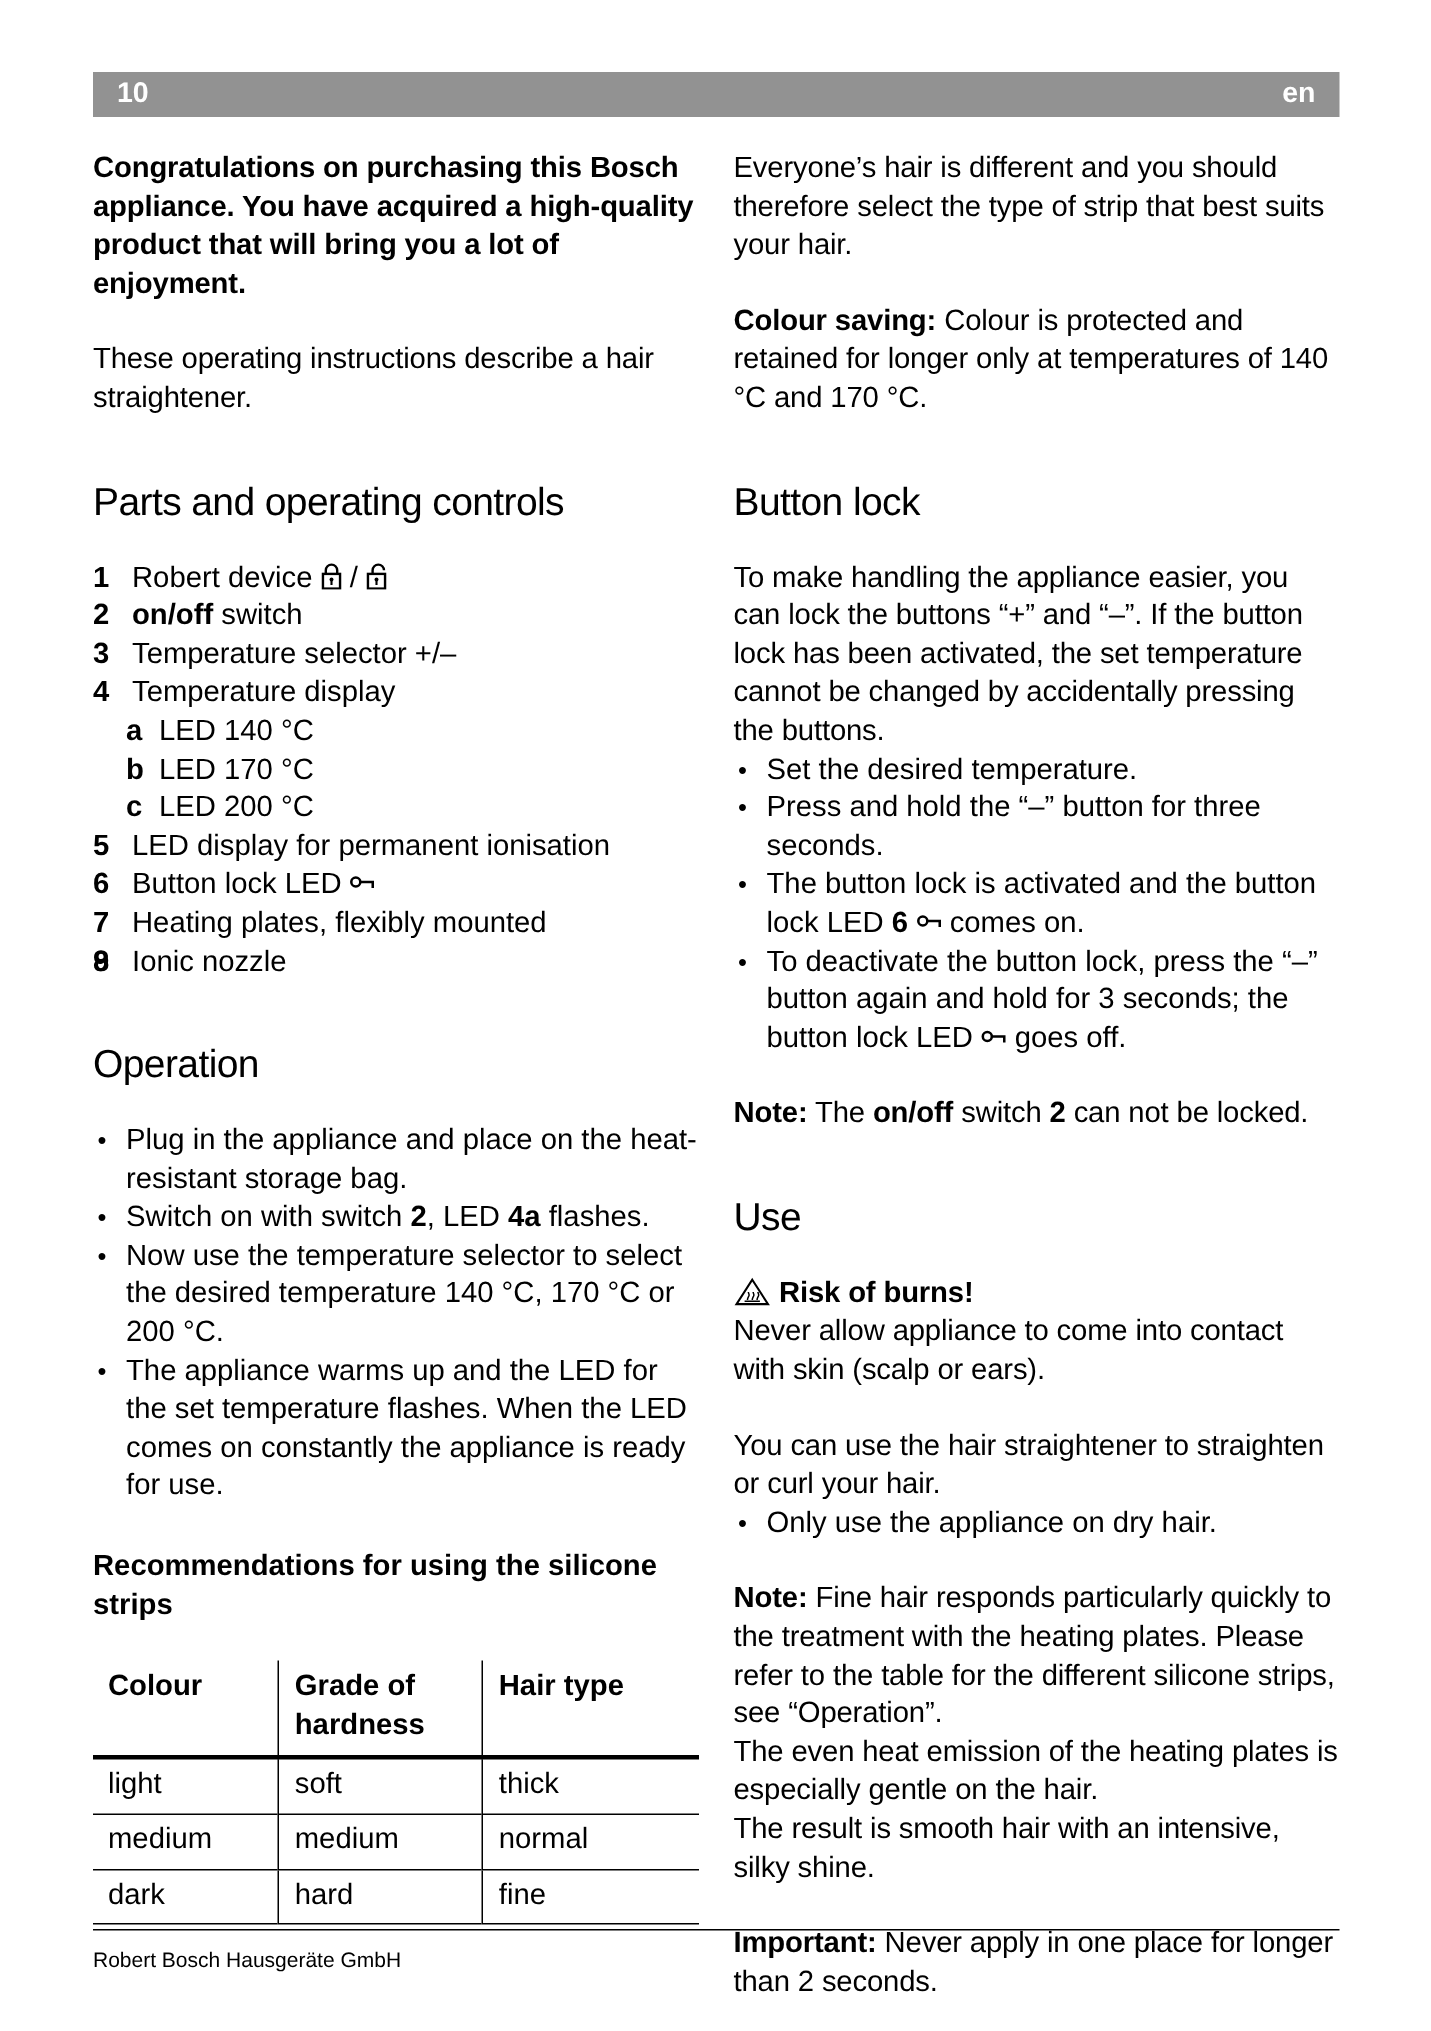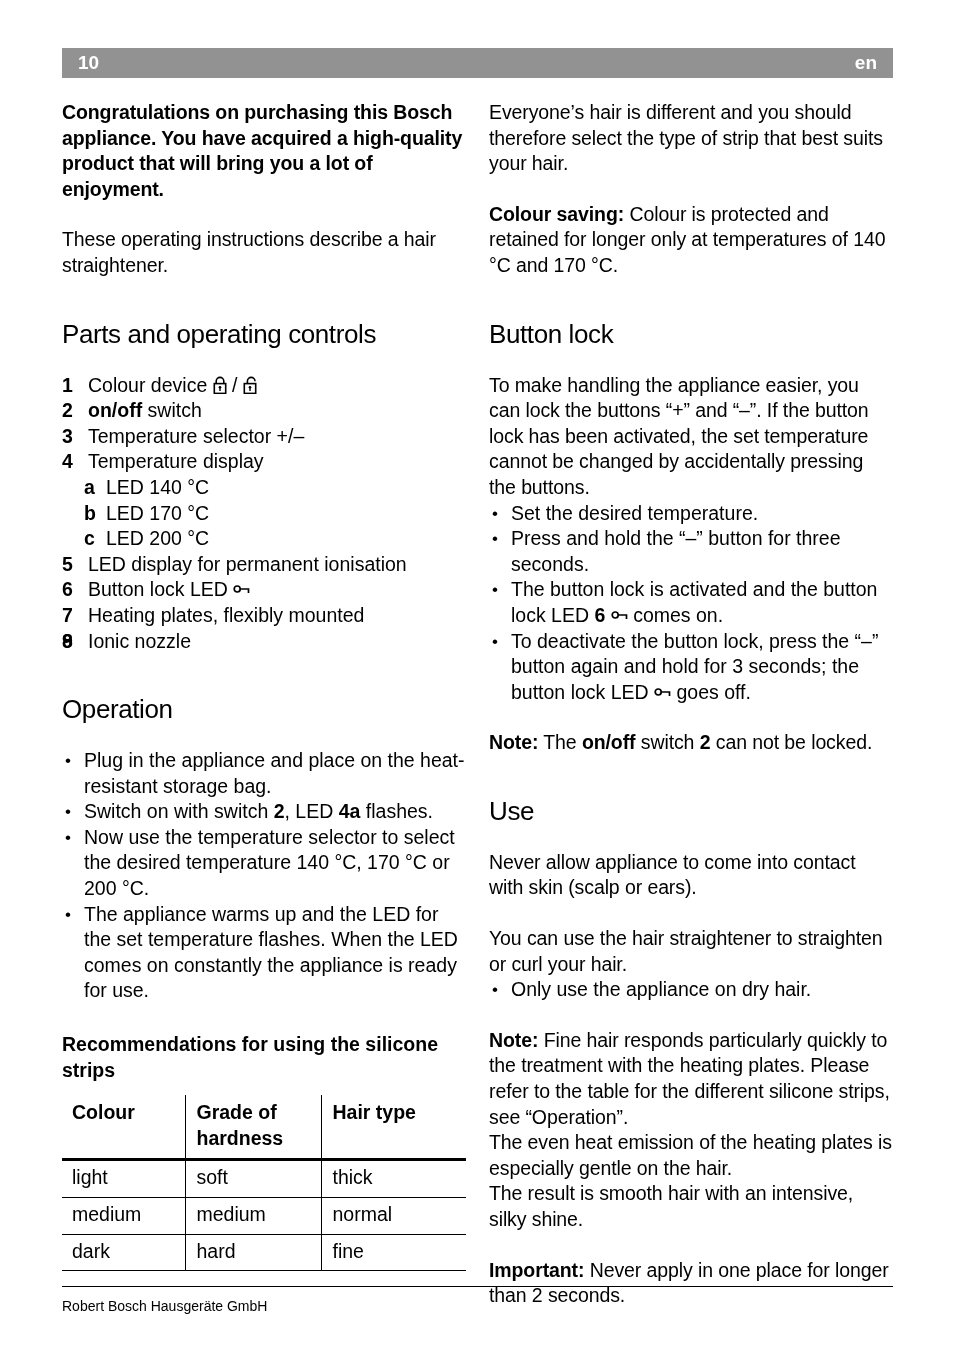--- a/index.html
+++ b/index.html
@@ -146,20 +146,21 @@
   }
   .ico-lock   { width: 14px; height: 18px; }
   .ico-key    { width: 17px; height: 12px; vertical-align: 0px; }
   .ico-warn   { width: 25px; height: 20px; vertical-align: -3px; }
 
   
   .rec-table {
     border-collapse: collapse;
     width: 404px;
     table-layout: fixed;
+    margin-top: 12px;
   }
   .rec-table th,
   .rec-table td {
     text-align: left;
     vertical-align: top;
     font-size: 19.5px;
     line-height: 25.6px;
     padding: 4px 0 6px 11px;
     border-right: 1.5px solid #000;
   }
@@ -211,21 +212,21 @@
     <div class="gap-m"></div>
     <p>These operating instructions describe a hair straightener.</p>
 
     <div class="gap-l"></div>
     <h1 class="section">Parts and operating controls</h1>
     <div class="gap-s"></div>
 
     <ul class="parts-list">
       <li>
         <span class="num">1</span>
-        <span>Colour device </span><span class="ico ico-lock"><svg viewBox="0 0 14 18" width="14" height="18">
+        <span>Robert device </span><span class="ico ico-lock"><svg viewBox="0 0 14 18" width="14" height="18">
               <path d="M3.2 8V5.2a3.8 3.8 0 0 1 7.6 0V8" fill="none" stroke="#000" stroke-width="1.6"></path>
               <rect x="1.3" y="7.6" width="11.4" height="9.8" fill="none" stroke="#000" stroke-width="1.6"></rect>
               <circle cx="7" cy="11.3" r="1.3" fill="#000"></circle>
               <rect x="6.3" y="11.6" width="1.4" height="3.4" fill="#000"></rect>
             </svg></span><span>&nbsp;/&nbsp;</span><span class="ico ico-lock"><svg viewBox="0 0 14 18" width="14" height="18">
               <path d="M4.4 8V5.2a3.8 3.8 0 0 1 7.6 0" fill="none" stroke="#000" stroke-width="1.6"></path>
               <rect x="1.3" y="7.6" width="11.4" height="9.8" fill="none" stroke="#000" stroke-width="1.6"></rect>
               <circle cx="7" cy="11.3" r="1.3" fill="#000"></circle>
               <rect x="6.3" y="11.6" width="1.4" height="3.4" fill="#000"></rect>
             </svg></span>
@@ -351,20 +352,27 @@
             </svg></span> goes off.</li>
     </ul>
 
     <div class="gap-m"></div>
     <p><b>Note:</b><span> The </span><b>on/off</b><span> switch </span><b>2</b><span> can not be locked.</span></p>
 
     <div class="gap-l"></div>
     <h1 class="section">Use</h1>
     <div class="gap-s"></div>
 
+    <p><span class="ico ico-warn"><svg viewBox="0 0 25 20" width="25" height="20">
+            <path d="M12.5 2.2 23 18.4H2z" fill="none" stroke="#000" stroke-width="1.4"></path>
+            <path d="M9.3 15.6c0-1.6 1.1-2.2 1.1-3.3 0-.7-.5-1.2-.5-1.9" fill="none" stroke="#000" stroke-width="1"></path>
+            <path d="M12.5 15.6c0-1.6 1.1-2.2 1.1-3.3 0-.7-.5-1.2-.5-1.9" fill="none" stroke="#000" stroke-width="1"></path>
+            <path d="M15.7 15.6c0-1.6 1.1-2.2 1.1-3.3 0-.7-.5-1.2-.5-1.9" fill="none" stroke="#000" stroke-width="1"></path>
+            <path d="M7.4 16.5h10.2" stroke="#000" stroke-width="1.1"></path>
+          </svg></span> <b>Risk of burns!</b></p>
     <p>Never allow appliance to come into contact with skin (scalp or ears).</p>
 
     <div class="gap-m"></div>
     <p>You can use the hair straightener to straighten or curl your hair.</p>
     <ul class="bullets">
       <li><span>Only use the appliance on dry hair.</span></li>
     </ul>
 
     <div class="gap-m"></div>
     <p><b>Note:</b><span> Fine hair responds particularly quickly to the treatment with the heating plates. Please refer to the table for the different silicone strips, see “Operation”.</span></p>

